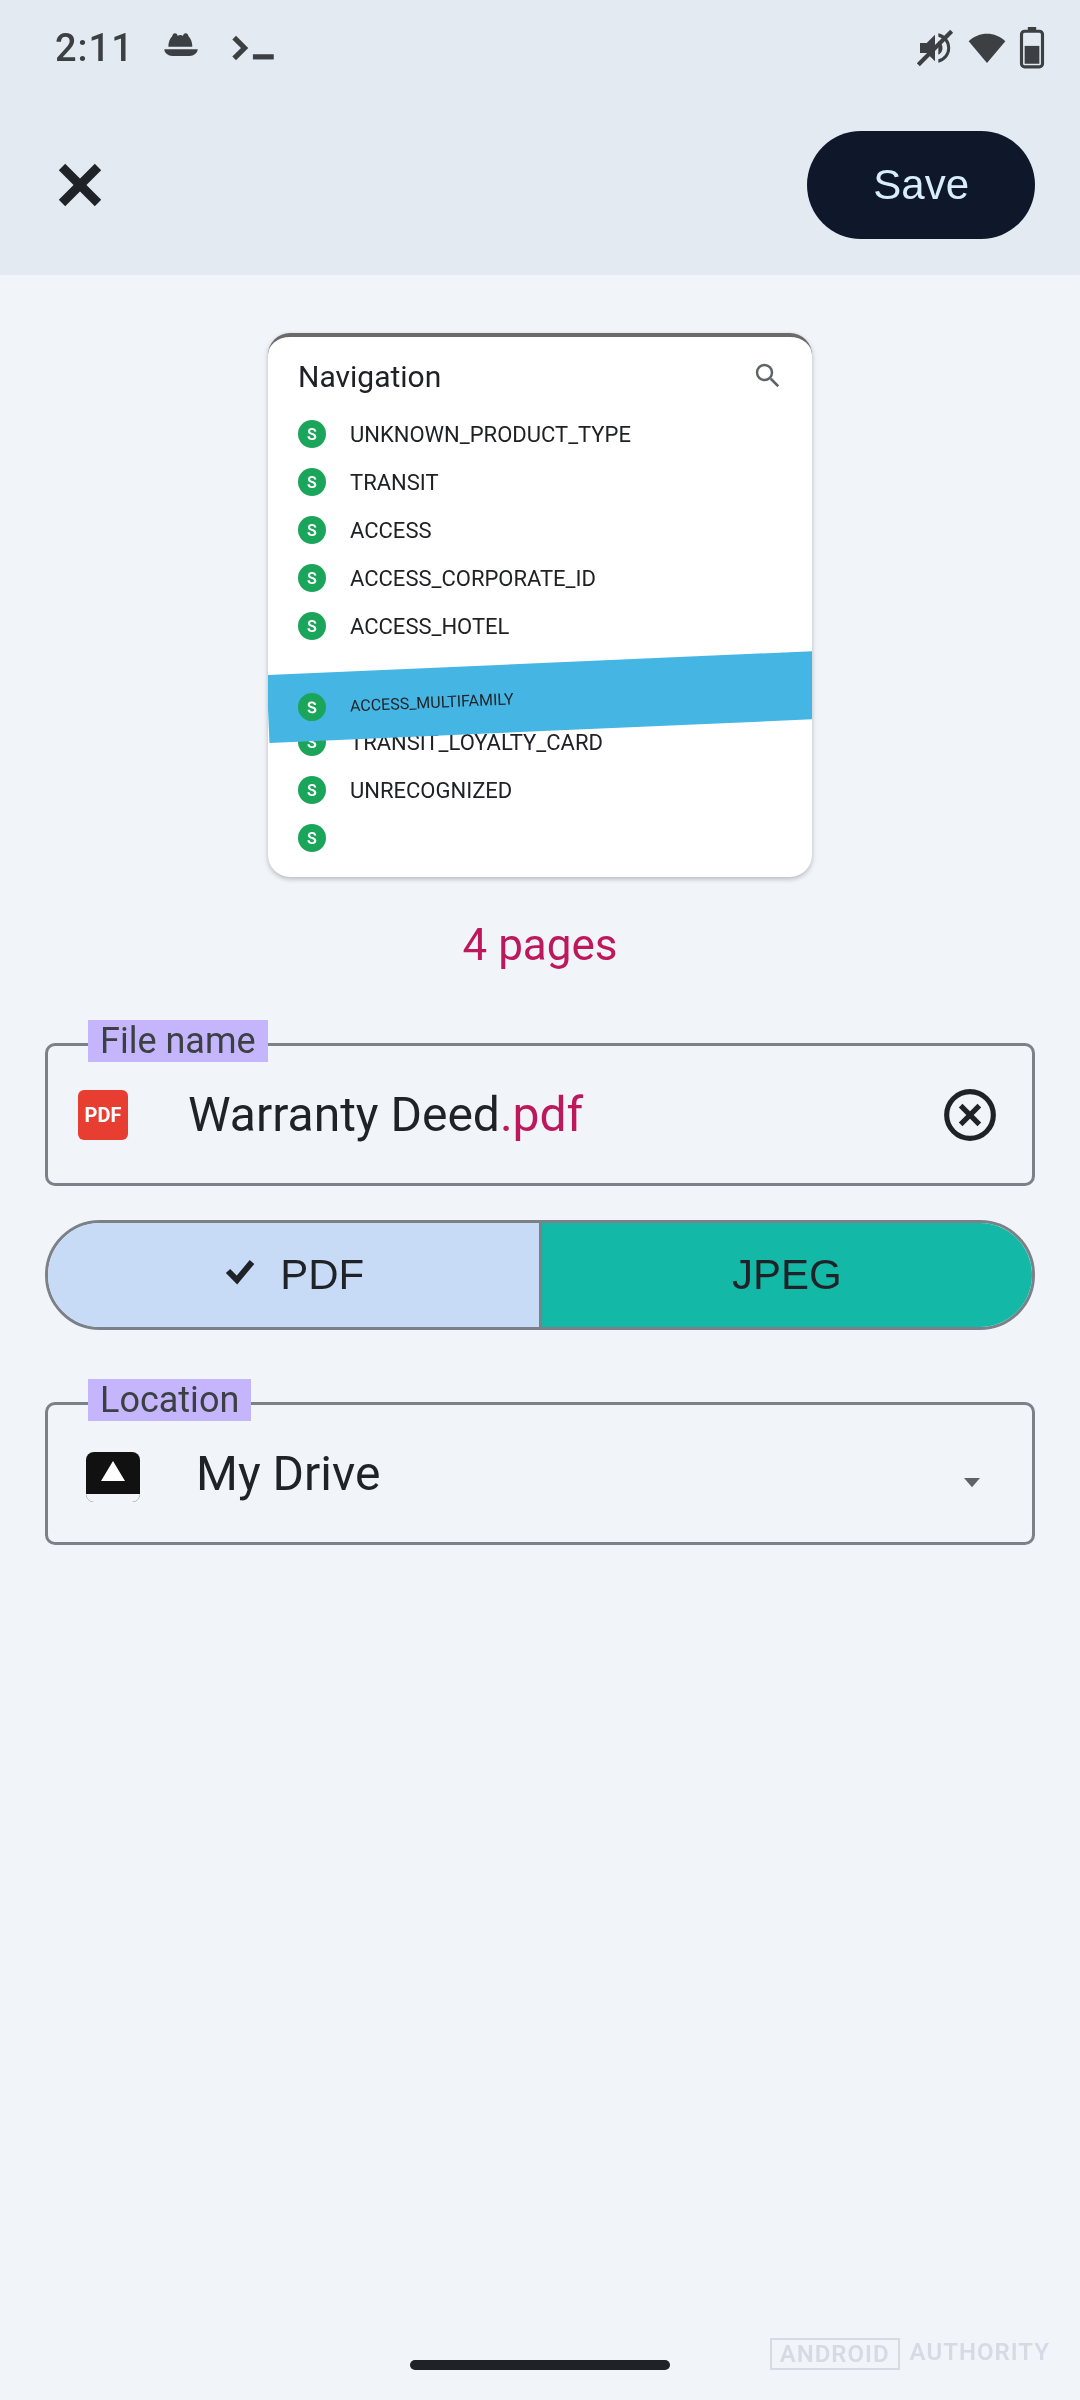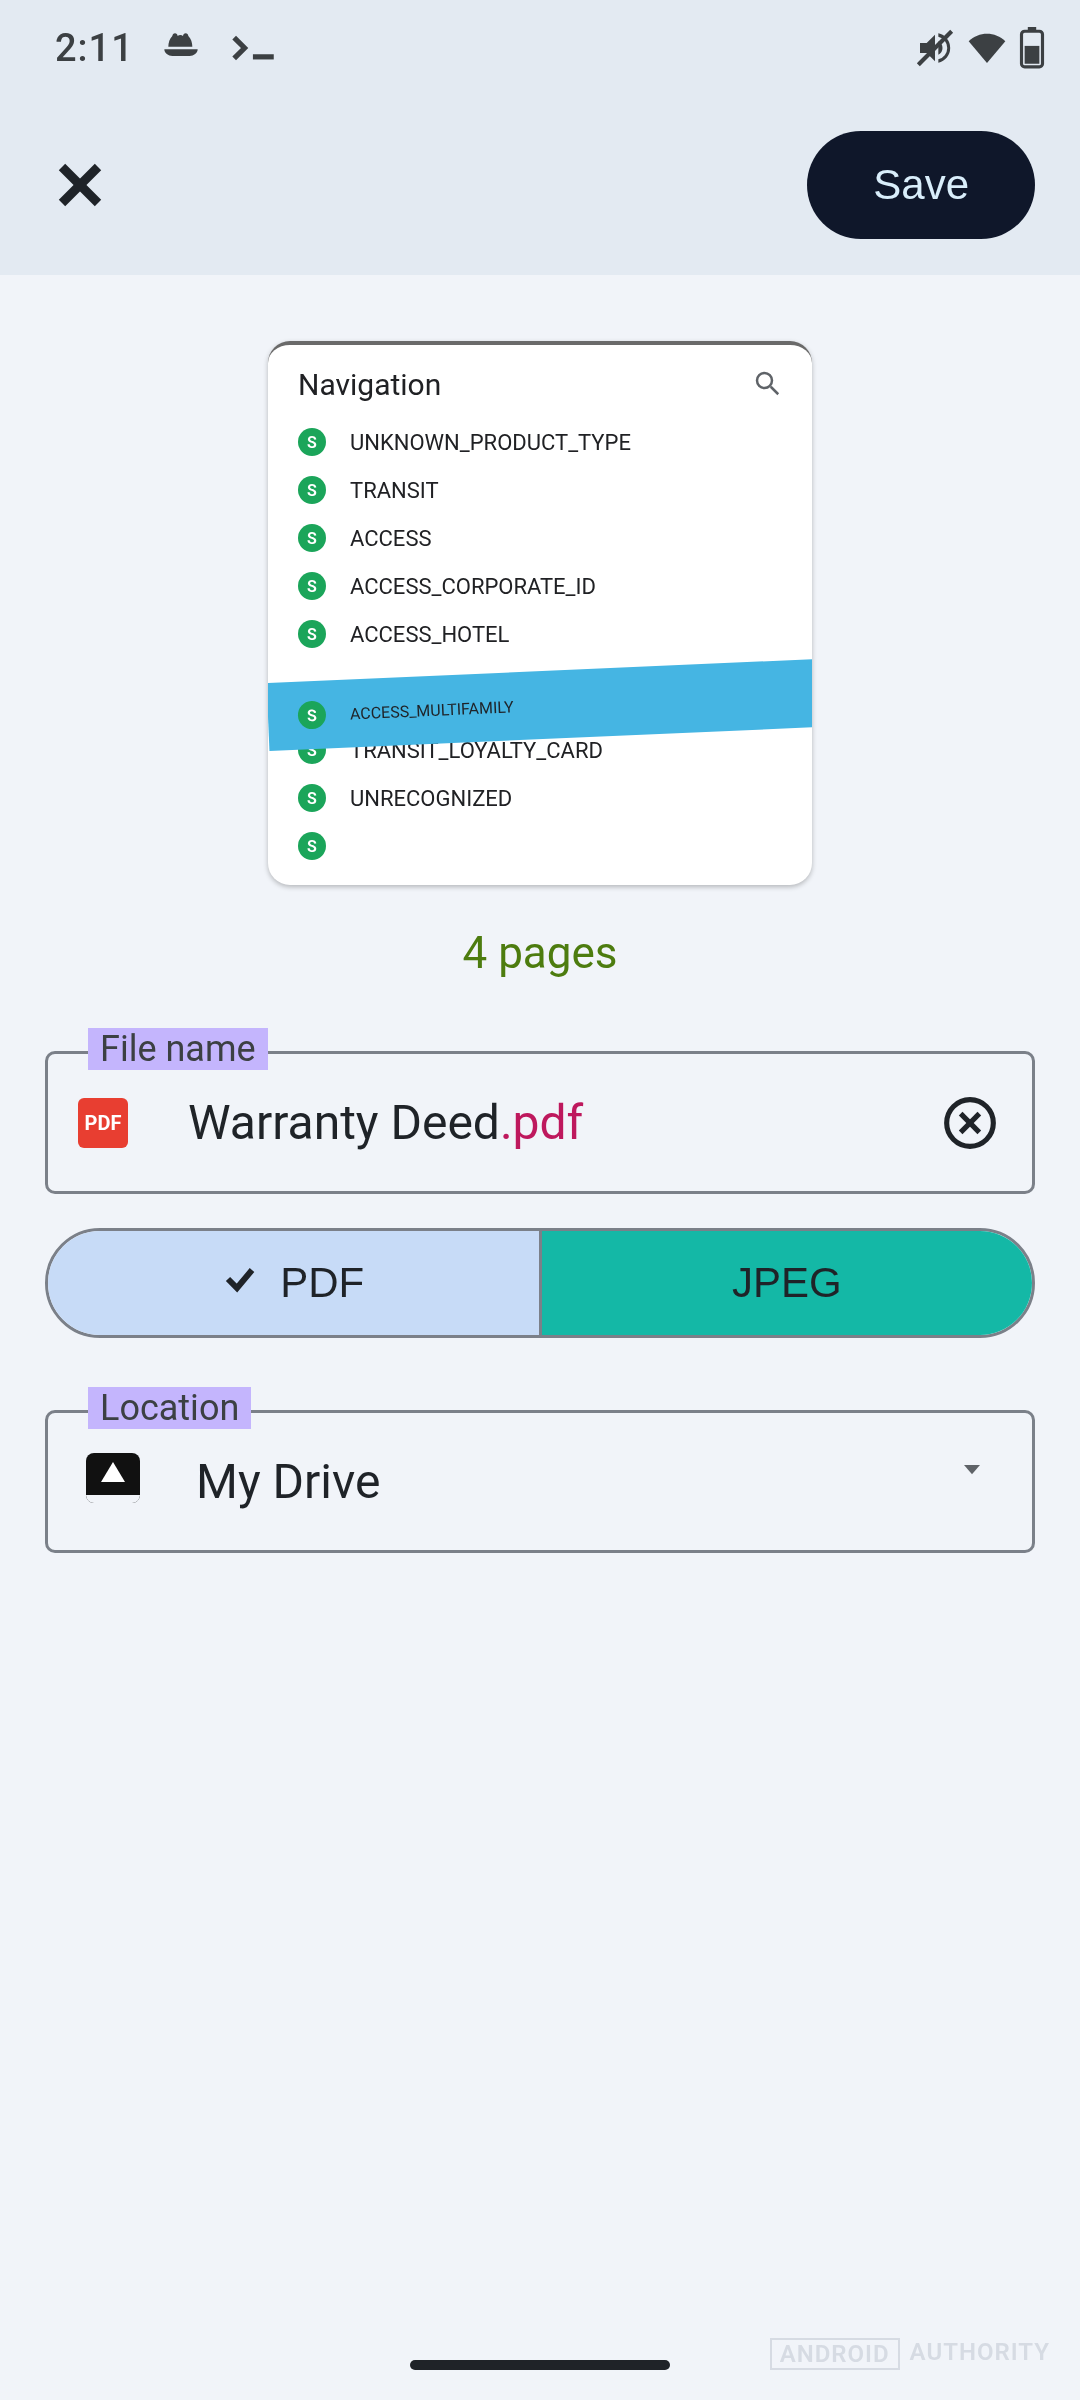--- a/index.html
+++ b/index.html
@@ -44,21 +44,21 @@
     background:#0f172a;
     color:#d9eefb;
     font-size:42px;
     font-weight:500;
     padding: 30px 66px;
     border-radius: 56px;
     border:none;
   }
 
   
-  .content { padding: 50px 45px 0 45px; margin-top: 8px; }
+  .content { padding: 50px 45px 0 45px; }
 
   
   .preview-wrap { display:flex; justify-content:center; margin-top: 8px; }
   .preview {
     width: 544px;
     height: 544px;
     background:#fff;
     border-radius: 22px;
     position:relative;
     overflow:hidden;
@@ -93,21 +93,21 @@
     background:#45b5e3;
     transform: rotate(-2.5deg);
     transform-origin: left center;
     z-index:1;
     display:flex; align-items:center;
     padding-left:30px;
   }
   .p-highlight .p-badge{background:#1ba55a;}
   .p-spacer{height:68px;}
 
-  .page-count { text-align:center; font-size:44px; color:#4d7c0f; margin-top:42px; }
+  .page-count { text-align:center; font-size:44px; color:#be185d; margin-top:42px; }
 
   
   .field {
     position:relative;
     border:3px solid #7b8089;
     border-radius:10px;
     margin-top:72px;
   }
   .field-label {
     position:absolute;
@@ -152,21 +152,21 @@
     gap:22px;
     background:#14b8a6;
     color:#1f2328;
     border:none;
   }
   .seg-btn.selected { background:#c7dbf7; }
   .seg-divider{width:3px;background:#7b8089;}
   .check svg{width:36px;height:36px;stroke:#1f2328;stroke-width:4;fill:none;}
 
   .location-row{
-    display:flex;align-items:flex-start;
+    display:flex;align-items:flex-end;
     padding:40px 44px 40px 38px;
   }
   .drive-icon{
     width:54px;height:50px;
     background:#111;
     border-radius:8px;
     position:relative;
     margin-right:56px;
     flex-shrink:0;
   }

